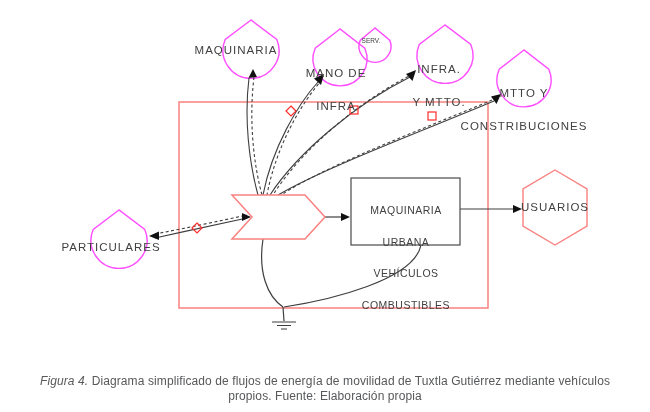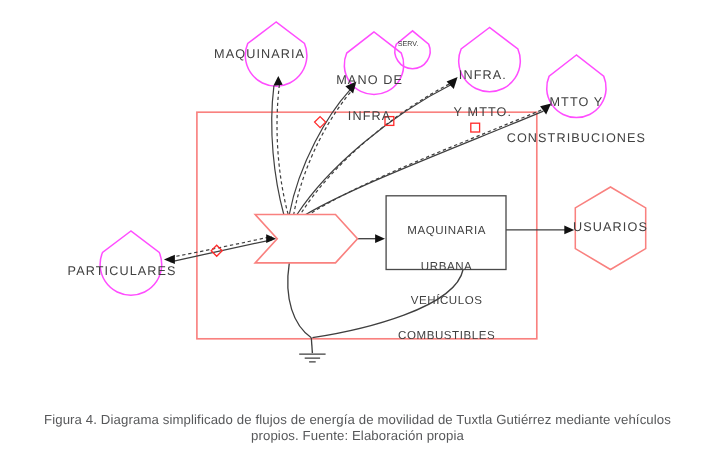--- a/index.html
+++ b/index.html
@@ -14,21 +14,21 @@
     font-size:11.5px;letter-spacing:1px;line-height:11px;
   }
   .lbl .ln{display:block;}
   .lbl-serv{font-size:6.5px;letter-spacing:0;line-height:7px;}
   .lbl-box{font-size:10.5px;letter-spacing:.5px;line-height:10.5px;}
   .caption{
     position:absolute;left:325px;top:362px;transform:translateX(-50%);
     width:604px;text-align:center;color:#57585a;
     font-size:12px;line-height:15px;letter-spacing:.1px;
   }
-  .caption .fig{margin-top:44px;}
+  .caption .fig{font-style:italic;margin-top:44px;}
 </style>
 </head>
 <body>
 
 <div id="stage">
 
   <svg id="diagram-svg" width="650" height="345" viewBox="0 0 650 345">
 
     <rect x="179" y="102" width="309" height="206" fill="none" stroke="#f9817f" stroke-width="1.5"></rect>
 

